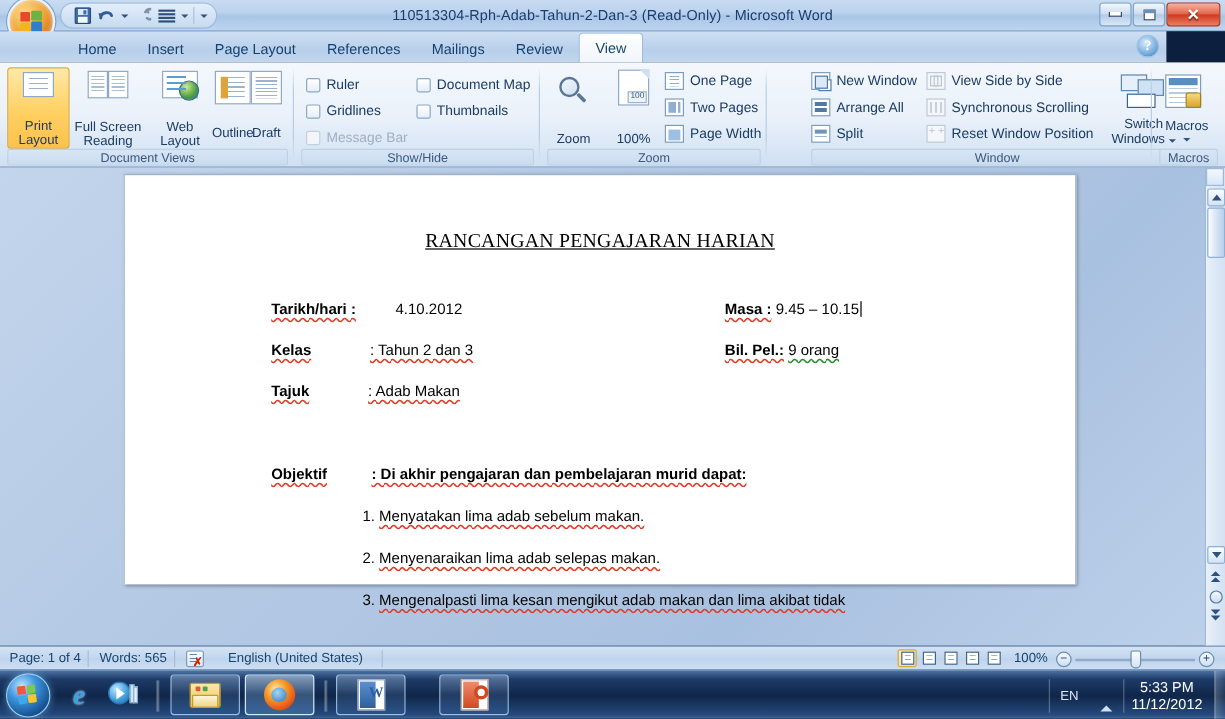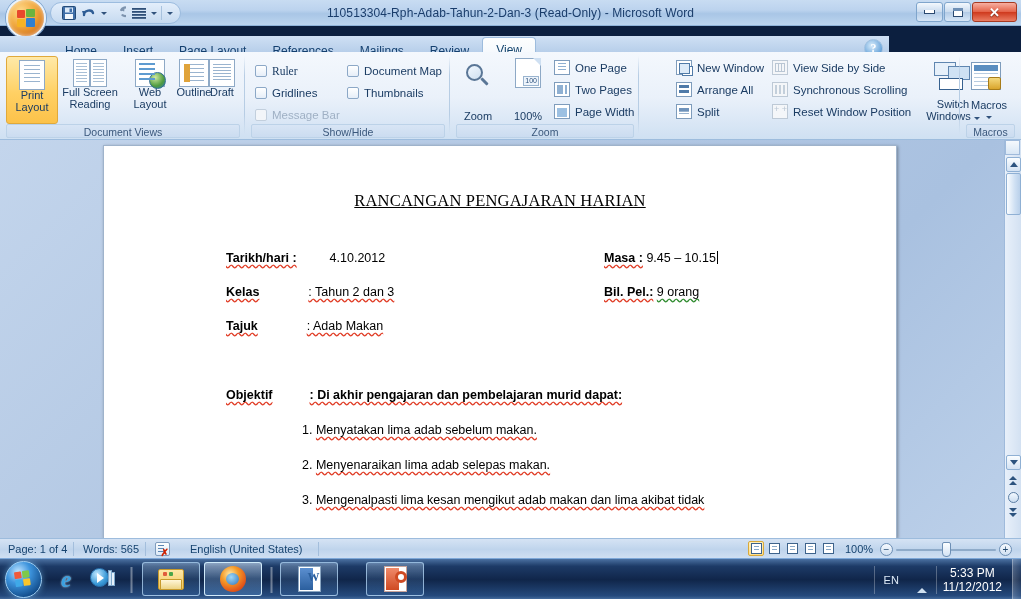--- a/index.html
+++ b/index.html
@@ -65,21 +65,21 @@
     background: linear-gradient(180deg,#f7b0a2,#e4644a 48%,#cf3a1e 52%,#ea7d63);
     border-color: #a63a22;
   }
   .wc-min-g { width: 11px; height: 4px; border: 1px solid #2c4a70; border-top: none; background:#fff;}
   .wc-max-g { width: 10px; height: 9px; border: 1px solid #2c4a70; background:#fff; position: relative;}
   .wc-max-g:before { content:''; position:absolute; left:-1px; top:-1px; right:-1px; height:3px; background:#6e8fb5; }
   .wc-x { color: #fff; font-size: 13px; font-weight: bold; text-shadow: 0 1px 1px rgba(0,0,0,.45); line-height:1;}
 
   
   .tabstrip {
-    position: absolute; left: 0; top: 36px; width: 889px; height: 26px;
+    position: absolute; left: 0; top: 26px; width: 972px; height: 26px;
     background: linear-gradient(180deg,#cfe0f4,#b8cfea 60%,#c2d7ee 100%);
   }
   .tabs { position: absolute; left: 52px; top: 0; display: flex; height: 26px; align-items: flex-end; }
   .tab {
     padding: 4px 13px 5px; font-size: 12px; color: #14406f; height: 22px;
     line-height: 14px; border-radius: 4px 4px 0 0; white-space: nowrap;
   }
   .tab.active {
     background: linear-gradient(180deg,#fdfefe,#f1f6fc);
     border: 1px solid #9dbcdd; border-bottom: none; color: #16466f;
@@ -112,21 +112,21 @@
 
   .bigbtn {
     position: absolute; top: 2px; width: 52px; height: 68px;
     display: flex; flex-direction: column; align-items: center; justify-content: flex-start;
     font-size: 11px; color: #1b3c63; text-align: center; line-height: 11.5px; padding-top: 3px;
   }
   .bigbtn.selected {
     background: linear-gradient(180deg,#ffe9a8,#ffd063 55%,#fcc24a);
     border: 1px solid #e0a93b; border-radius: 3px;
   }
-  .bigbtn .lbl { margin-top: 0; display:block; }
+  .bigbtn .lbl { margin-top: 19px; display:block; }
 
   .ico { border: 1px solid #8ea9c6; background: #fff; position: relative; }
   .ico-page { width: 26px; height: 30px; }
   .ico-page:after {
     content:''; position:absolute; left:4px; top:4px; right:4px; bottom:4px;
     background: repeating-linear-gradient(180deg,#9ab4cf 0 1px,transparent 1px 4px);
   }
   .ico-book { width: 34px; height: 28px; display:flex; }
   .ico-book i { flex:1; border:1px solid #8ea9c6; background:#fff; position:relative; }
   .ico-book i:after{content:'';position:absolute;left:2px;top:3px;right:2px;bottom:3px;
@@ -217,21 +217,21 @@
   }
   .bigbtn2 .lbl2 { position: absolute; left: 0; right: 0; bottom: 2px; }
 
   
   .docarea {
     position: absolute; left: 0; top: 140px; width: 1021px; height: 398px;
     background: linear-gradient(135deg,#c3d5ec 0%,#b4c9e4 35%,#a9c1e0 70%,#bdd1ea 100%);
     overflow: hidden;
   }
   .page {
-    position: absolute; left: 103px; top: 5px; width: 794px; height: 393px;
+    position: absolute; left: 103px; top: 5px; width: 794px; height: 342px;
     background: #ffffff; box-shadow: 1px 1px 3px rgba(0,0,0,.35);
     border: 1px solid #9fb3cb; border-bottom: none; padding-left: 48px;
   }
   .doc-title {
     position: absolute; left: 0; right: 0; top: 45px; text-align: center;
     font-family: "Liberation Serif", serif; font-size: 16.5px; color: #000;
     text-decoration: underline; letter-spacing: .2px;
   }
   .row { position: absolute; font-size: 12.5px; color: #000; white-space: nowrap; }
   .b { font-weight: bold; }
@@ -503,21 +503,21 @@
           <span class="ico ico-draft"></span>
           <span class="lbl">Draft</span>
         </div>
       </div>
       <div class="rgroup-label">Document Views</div>
     </div>
     <div class="gsep" style="left:244px;"></div>
 
     <div class="rgroup" style="left:247px;width:202px;">
       <div class="rgroup-body">
-        <div class="chk-row" style="left:8px;top:8px;font-family:Liberation Serif, serif;">
+        <div class="chk-row" style="left:8px;top:8px;">
           <span class="chk"></span>
           <span>Ruler</span>
         </div>
         <div class="chk-row" style="left:8px;top:30px;">
           <span class="chk"></span>
           <span>Gridlines</span>
         </div>
         <div class="chk-row dim" style="left:8px;top:52px;">
           <span class="chk"></span>
           <span>Message Bar</span>
@@ -594,20 +594,21 @@
         <div class="bigbtn2" style="left:248px;width:66px;">
           <span class="switchwin-ico">
             <span class="w1"></span>
               <span class="w2"></span>
               <span class="w3"></span>
           </span>
           <span style="position:absolute;left:0;right:0;bottom:14px;">Switch</span>
           <span class="lbl2" style="bottom:2px;"><span>Windows</span> <span class="caret-dn" style="display:inline-block"></span></span>
         </div>
       </div>
+      <div class="rgroup-label">Window</div>
     </div>
     <div class="gsep" style="left:959px;"></div>
 
     <div class="rgroup" style="left:962px;width:57px;">
       <div class="rgroup-body">
         <div class="bigbtn2" style="left:-3px;width:60px;">
           <span class="macro-ico">
               <i class="macro-tag"></i>
             </span>
           <span style="position:absolute;left:0;right:0;bottom:13px;">Macros</span>

